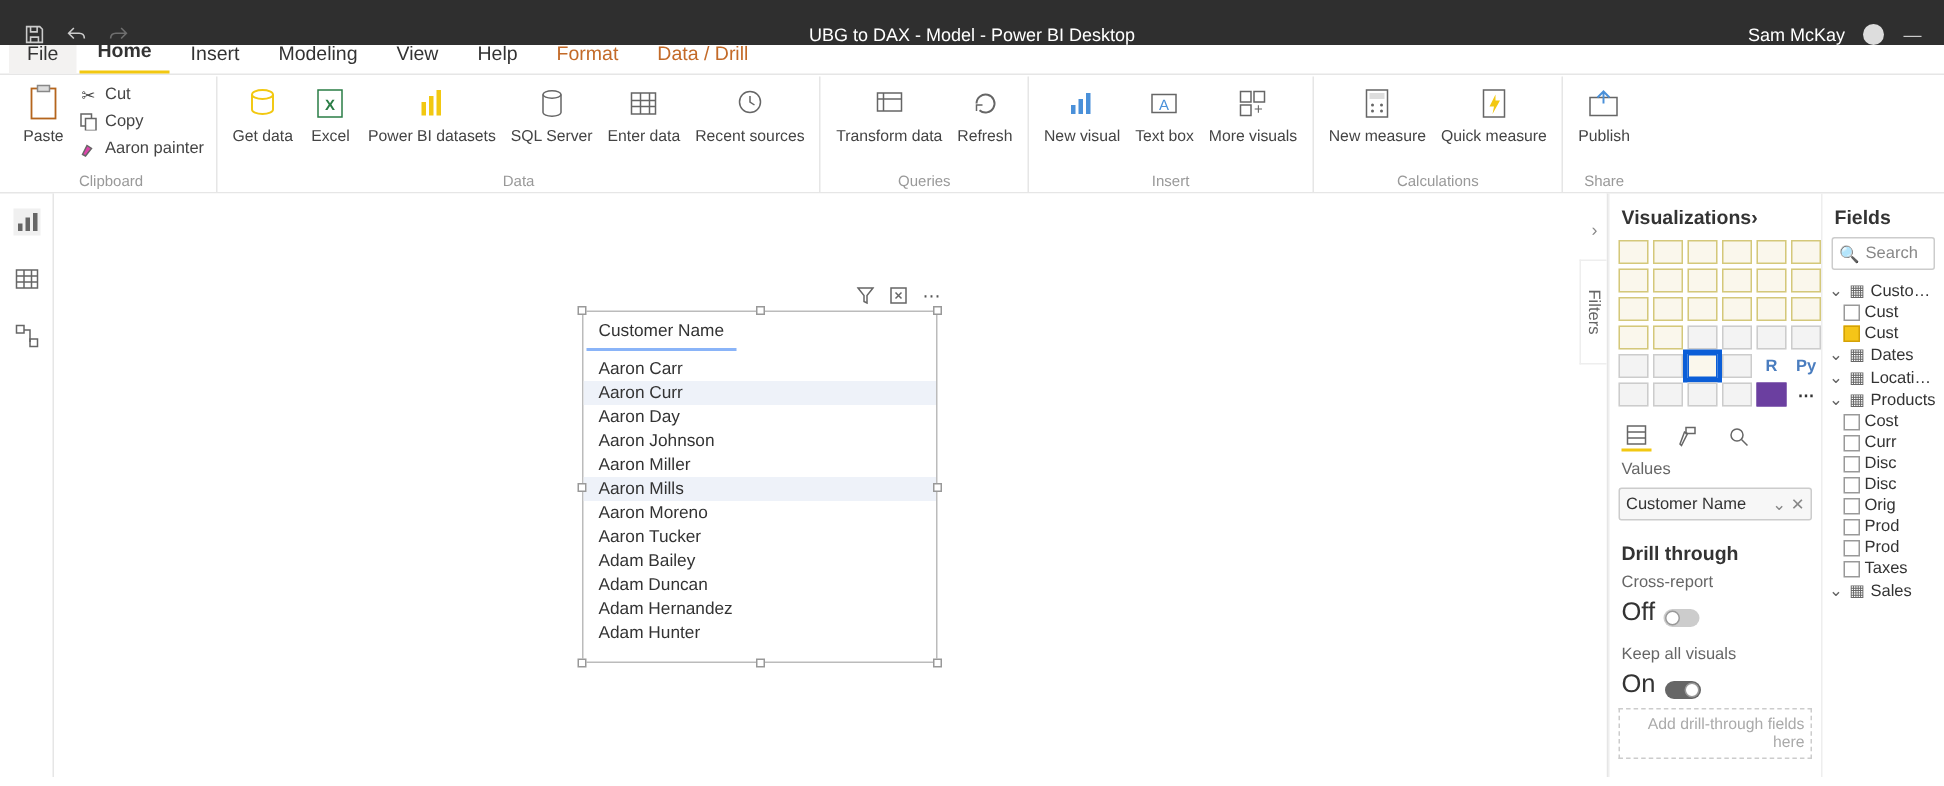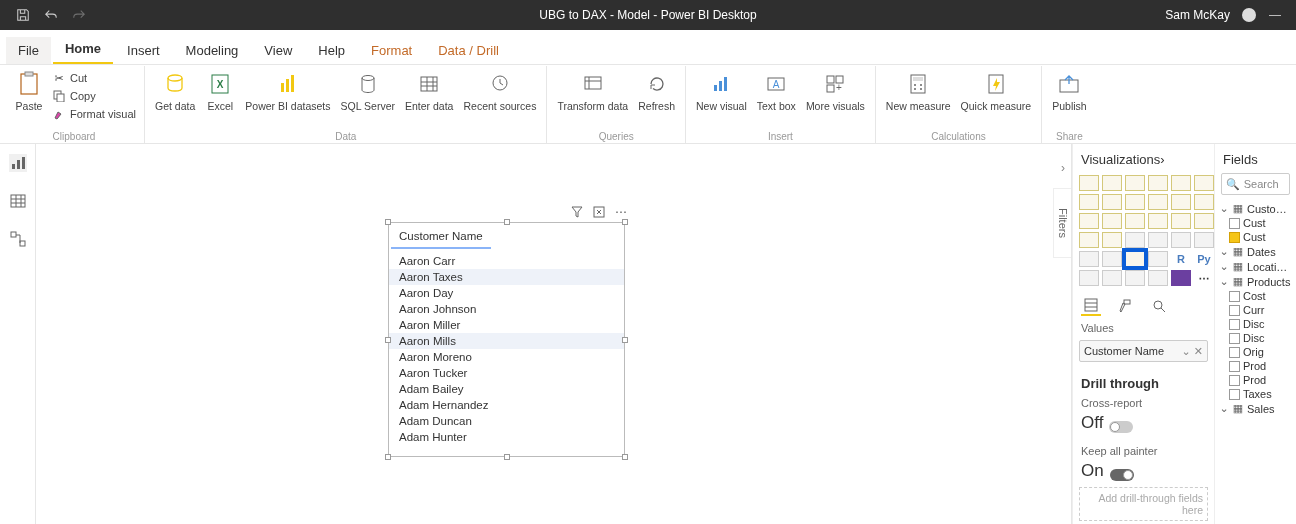--- a/index.html
+++ b/index.html
@@ -1,23 +1,23 @@
 <!DOCTYPE html>
 <html><head>
 <meta charset="utf-8">
 <style>
 *{box-sizing:border-box;margin:0;padding:0;font-family:"Segoe UI",Arial,sans-serif}
 body{width:1296px;height:524px;overflow:hidden;background:#fff;font-size:12px;color:#333}
-.titlebar{height:30px;background:#2f2f2f;display:flex;align-items:center;color:#fff;font-size:12px;position:relative}
+.titlebar{height:30px;background:#2f2f2f;display:flex;align-items:flex-end;color:#fff;font-size:12px;position:relative}
 .tb-left{display:flex;align-items:center;gap:14px;padding-left:16px}
 .tb-icon{width:14px;height:14px;display:flex;align-items:center;justify-content:center;color:#ccc}
 .tb-center{position:absolute;left:50%;transform:translateX(-50%)}
 .tb-right{margin-left:auto;display:flex;align-items:center;gap:12px;padding-right:14px}
 .avatar{width:14px;height:14px;border-radius:50%;background:#ddd}
-.ribbon-tabs{height:35px;display:flex;align-items:flex-end;border-bottom:1px solid #e6e6e6;padding-left:6px;gap:2px}
+.ribbon-tabs{height:20px;display:flex;align-items:flex-end;border-bottom:1px solid #e6e6e6;padding-left:6px;gap:2px}
 .rtab{padding:6px 12px;font-size:13px;cursor:pointer}
 .rtab.file{background:#f3f2f1}
 .rtab.active{border-bottom:2px solid #f2c811;font-weight:700}
 .rtab.orange{color:#c36a28}
 .ribbon{height:79px;display:flex;border-bottom:1px solid #e6e6e6;padding:1px 4px 0 4px}
 .rgroup{display:flex;flex-direction:column;padding:0 6px;border-right:1px solid #e6e6e6}
 .rgroup:last-child{border-right:none}
 .rgroup-body{display:flex;flex:1;align-items:flex-start;gap:2px;padding-top:2px}
 .rgroup-label{font-size:10px;color:#999;text-align:center;padding-bottom:1px}
 .rbig{display:flex;flex-direction:column;align-items:center;justify-content:flex-start;padding:2px 4px;cursor:pointer;min-width:38px}
@@ -38,21 +38,21 @@
 .visual-header{padding:5px 8px;font-size:11.5px;border-bottom:2px solid #8ab4f8;display:inline-block;margin:2px 0 0 2px}
 .visual-list{padding:4px 0;overflow:hidden}
 .visual-list div{padding:2px 10px;font-size:11.5px}
 .visual-list div.hover{background:#eef2f9}
 .collapse-tab{position:absolute;right:0;top:14px;width:16px;height:20px;display:flex;align-items:center;justify-content:center;color:#888;cursor:pointer}
 .filters-tab{position:absolute;right:0;top:44px;width:18px;height:70px;writing-mode:vertical-rl;font-size:11px;color:#666;display:flex;align-items:center;justify-content:center;border:1px solid #eee;border-right:none}
 .rightpanes{display:flex;border-left:1px solid #e6e6e6}
 .pane{border-left:1px solid #eee;display:flex;flex-direction:column}
 .viz-pane{width:142px}
 .fields-pane{width:82px;overflow:hidden}
-.pane-header{display:flex;align-items:center;justify-content:flex-start;padding:8px 8px 6px 8px;font-weight:400;font-size:13px}
+.pane-header{display:flex;align-items:center;justify-content:flex-start;padding:8px 8px 6px 8px;font-weight:700;font-size:13px}
 .viz-grid{display:grid;grid-template-columns:repeat(6,20px);gap:3px;padding:2px 6px}
 .viz-cell{width:20px;height:16px;background:#faf7ec;border:1px solid #d4c87a;cursor:pointer;display:flex;align-items:center;justify-content:center}
 .viz-cell.sel{outline:3px solid #0b5ed7;border-color:#0b5ed7}
 .viz-cell.gray{background:#f3f3f3;border-color:#ccc}
 .viz-cell.txt{background:#fff;border:none;font-size:11px;font-weight:600}
 .format-row{display:flex;gap:14px;padding:8px 8px 4px 8px}
 .format-row .ficon{width:20px;height:20px;display:flex;align-items:center;justify-content:center;color:#666;cursor:pointer}
 .format-row .ficon.active{border-bottom:2px solid #f2c811}
 .section-label{font-size:11px;color:#666;padding:2px 8px}
 .field-well{margin:4px 6px;border:1px solid #ccc;border-radius:2px;height:22px;display:flex;align-items:center;padding:0 4px;font-size:11px;background:#f7f7f7;justify-content:space-between}
@@ -139,21 +139,21 @@
               </svg>
             </span>
             <span>Copy</span>
           </div>
         <div class="rsmall">
             <span class="smicon">
               <svg width="12" height="12" viewBox="0 0 12 12">
                 <path d="M2 10l3-6 3 2-4 5z" fill="#d4a" stroke="#666"></path>
               </svg>
             </span>
-            <span>Format visual</span>
+            <span>Aaron painter</span>
           </div>
       </div>
     </div>
     <div class="rgroup-label">Clipboard</div>
   </div>
 
   <div class="rgroup">
     <div class="rgroup-body">
       <div class="rbig">
           <span class="rbig-icon">
@@ -365,30 +365,30 @@
             <svg width="12" height="12" viewBox="0 0 12 12">
               <rect x="1" y="1" width="10" height="10" fill="none" stroke="#666"></rect>
               <path d="M4 4l4 4M8 4l-4 4" stroke="#666" fill="none"></path>
             </svg>
           </span>
         <span>⋯</span>
       </div>
       <div class="visual-header">Customer Name</div>
       <div class="visual-list">
         <div>Aaron Carr</div>
-        <div class="hover">Aaron Taxes</div>
+        <div class="hover">Aaron Curr</div>
         <div>Aaron Day</div>
         <div>Aaron Johnson</div>
         <div>Aaron Miller</div>
         <div class="hover">Aaron Mills</div>
         <div>Aaron Moreno</div>
         <div>Aaron Tucker</div>
         <div>Adam Bailey</div>
+        <div>Adam Duncan</div>
         <div>Adam Hernandez</div>
-        <div>Adam Duncan</div>
         <div>Adam Hunter</div>
       </div>
       <div class="handle" style="top:-4px;left:-4px"></div>
       <div class="handle" style="top:-4px;left:50%;margin-left:-3px"></div>
       <div class="handle" style="top:-4px;right:-4px"></div>
       <div class="handle" style="top:50%;left:-4px;margin-top:-3px"></div>
       <div class="handle" style="top:50%;right:-4px;margin-top:-3px"></div>
       <div class="handle" style="bottom:-4px;left:-4px"></div>
       <div class="handle" style="bottom:-4px;left:50%;margin-left:-3px"></div>
       <div class="handle" style="bottom:-4px;right:-4px"></div>
@@ -468,21 +468,21 @@
             <span>⌄</span>
             <span>✕</span>
           </span>
         </div>
       <div class="drill-title">Drill through</div>
       <div class="section-label">Cross-report</div>
       <div class="toggle-row">
           <span>Off</span>
           <span class="toggle"></span>
         </div>
-      <div class="section-label" style="margin-top:8px">Keep all painter</div>
+      <div class="section-label" style="margin-top:8px">Keep all visuals</div>
       <div class="toggle-row">
           <span>On</span>
           <span class="toggle on"></span>
         </div>
       <div class="drill-drop">Add drill-through fields here</div>
     </div>
 
     <div class="pane fields-pane">
       <div class="pane-header">
           <span>Fields</span>

